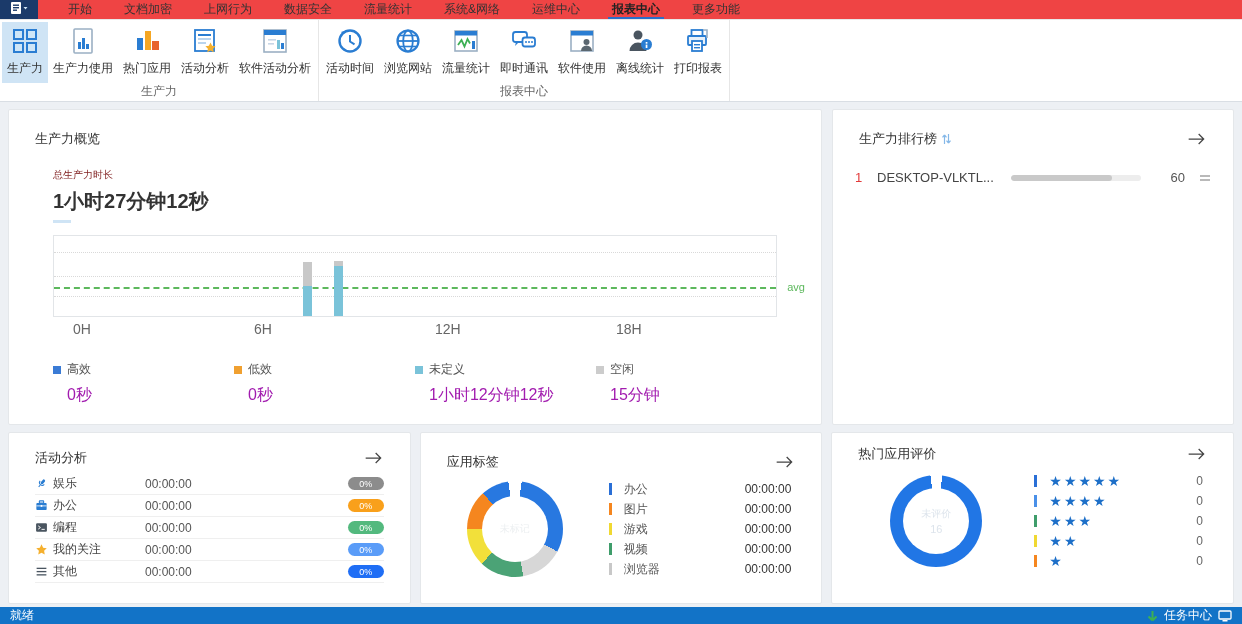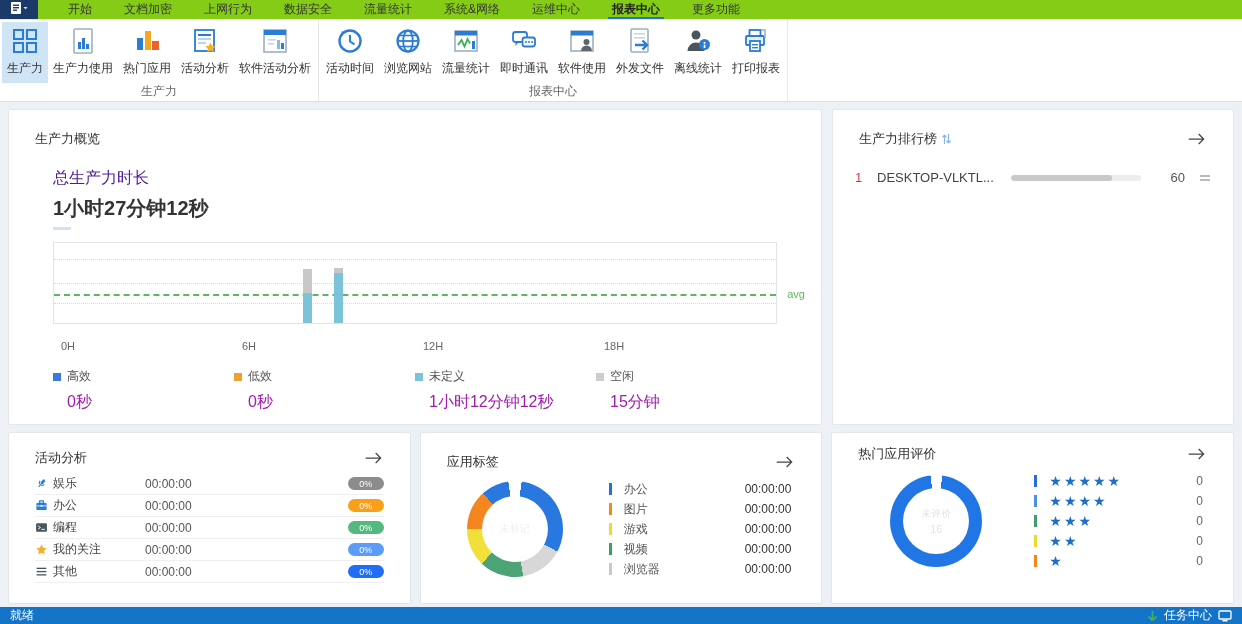--- a/index.html
+++ b/index.html
@@ -1,20 +1,20 @@
 <!DOCTYPE html>
 <html><head>
 <meta charset="utf-8">
 <style>
   * { margin:0; padding:0; box-sizing:border-box; }
   html,body { width:1242px; height:624px; overflow:hidden; }
   body { font-family:"Liberation Sans","DejaVu Sans",sans-serif; background:#edf0f4; color:#333; }
 
   
-  .menubar { height:20px; background:#84cc16; display:flex; align-items:stretch; border-bottom:1px solid #e8e8e8; }
+  .menubar { height:20px; background:#ef4444; display:flex; align-items:stretch; border-bottom:1px solid #e8e8e8; }
   .app-btn { width:38px; background:#1b3a6a; display:flex; align-items:center; justify-content:center; cursor:pointer; }
   .menu-items { display:flex; align-items:stretch; margin-left:14px; }
   .menu-item { padding:0 16px; font-size:12px; color:#333; display:flex; align-items:center; cursor:pointer; position:relative; }
   .menu-item.active { color:#222; font-weight:bold; }
   .menu-item.active::after { content:""; position:absolute; left:12px; right:12px; bottom:0; height:2px; background:#2a6fc9; }
 
   
   .ribbon { height:82px; background:#fff; border-bottom:1px solid #d9dee4; display:flex; }
   .ribbon-group { display:flex; flex-direction:column; border-right:1px solid #e6e6e6; padding:0 2px; }
   .ribbon-tools { display:flex; flex:1; align-items:stretch; padding-top:2px; }
@@ -33,32 +33,32 @@
   .p-overview { flex:0 0 814px; }
   .p-ranking { flex:1; }
   .row2 .panel { flex:1; }
   .panel-head { display:flex; align-items:center; justify-content:space-between; padding:20px 26px 0; }
   .panel-title { font-size:13px; color:#333; display:flex; align-items:center; gap:5px; }
   .arrow-btn { cursor:pointer; line-height:0; }
   .arrow-btn svg { width:20px; height:14px; }
 
   
   .ov-content { margin:20px 0 0 44px; }
-  .ov-label { font-size:16px; color:#4c1d95; }
+  .ov-label { font-size:10px; color:#7f1d1d; }
   .ov-total { font-size:20px; font-weight:bold; color:#333; margin-top:6px; }
   .ov-accent { width:18px; height:3px; background:#cfe4f5; margin-top:5px; }
   .chart-wrap { position:relative; margin:12px 44px 0 44px; }
   .plot { position:relative; height:82px; border:1px solid #e2e5e8; background:#fff; overflow:hidden; }
   .gridline { position:absolute; left:0; right:0; height:0; border-top:1px dotted #d9d9d9; }
   .avg-line { position:absolute; left:0; right:0; height:0; border-top:2px dashed #5cb85c; }
   .avg-label { position:absolute; right:-28px; font-size:11px; color:#5cb85c; }
   .bar-stack { position:absolute; bottom:0; width:9px; height:100%; display:flex; flex-direction:column-reverse; }
   .bar-seg { width:100%; }
   .x-axis { position:relative; height:18px; margin-top:4px; }
-  .x-tick { position:absolute; top:12px; font-size:11px; color:#666; }
+  .x-tick { position:absolute; top:0; font-size:14px; color:#666;margin-left:12px; }
   .ov-legend { display:flex; margin:22px 44px 0 44px; }
   .ov-legend-item { flex:1; }
   .ov-li-top { display:flex; align-items:center; gap:6px; font-size:12px; color:#555; }
   .ov-sq { width:8px; height:8px; }
   .ov-li-val { font-size:16px; color:#a21caf; margin:7px 0 0 14px; }
 
   
   .rk-row { display:flex; align-items:center; margin:22px 22px 0 22px; }
   .rk-rank { color:#e23a3a; font-size:13px; width:22px; }
   .rk-name { font-size:13px; color:#444; width:130px; }
@@ -248,31 +248,20 @@
                 <rect x="3" y="4" width="22" height="4.5" fill="#2a7dd2"></rect>
                 <circle cx="18.5" cy="15" r="3" fill="#5b6770"></circle>
                 <path d="M13 24 a5.5 5.5 0 0 1 11 0z" fill="#5b6770"></path>
               </svg>
             </span>
             <span class="tool-label">软件使用</span>
           </div>
           <div class="tool">
             <span class="tool-icon">
               <svg viewBox="0 0 28 28">
-                <rect x="5" y="2" width="17" height="23" rx="1" fill="#fff" stroke="#9bb0c4" stroke-width="1.6"></rect>
-                <rect x="8" y="6" width="11" height="1.6" fill="#c7d6e6"></rect>
-                <rect x="8" y="10" width="11" height="1.6" fill="#c7d6e6"></rect>
-                <path d="M9 18 h12 m-4.5 -4.5 l4.5 4.5 -4.5 4.5" fill="none" stroke="#2a7dd2" stroke-width="2.4"></path>
-              </svg>
-            </span>
-            <span class="tool-label">外发文件</span>
-          </div>
-          <div class="tool">
-            <span class="tool-icon">
-              <svg viewBox="0 0 28 28">
                 <circle cx="12" cy="8" r="4.5" fill="#4a5560"></circle>
                 <path d="M3.5 24 a8.5 8.5 0 0 1 17 0z" fill="#4a5560"></path>
                 <circle cx="20.5" cy="17.5" r="5.5" fill="#2a7dd2"></circle>
                 <rect x="19.7" y="15" width="1.7" height="1.7" fill="#fff"></rect>
                 <rect x="19.7" y="17.6" width="1.7" height="3.4" fill="#fff"></rect>
               </svg>
             </span>
             <span class="tool-label">离线统计</span>
           </div>
           <div class="tool">

